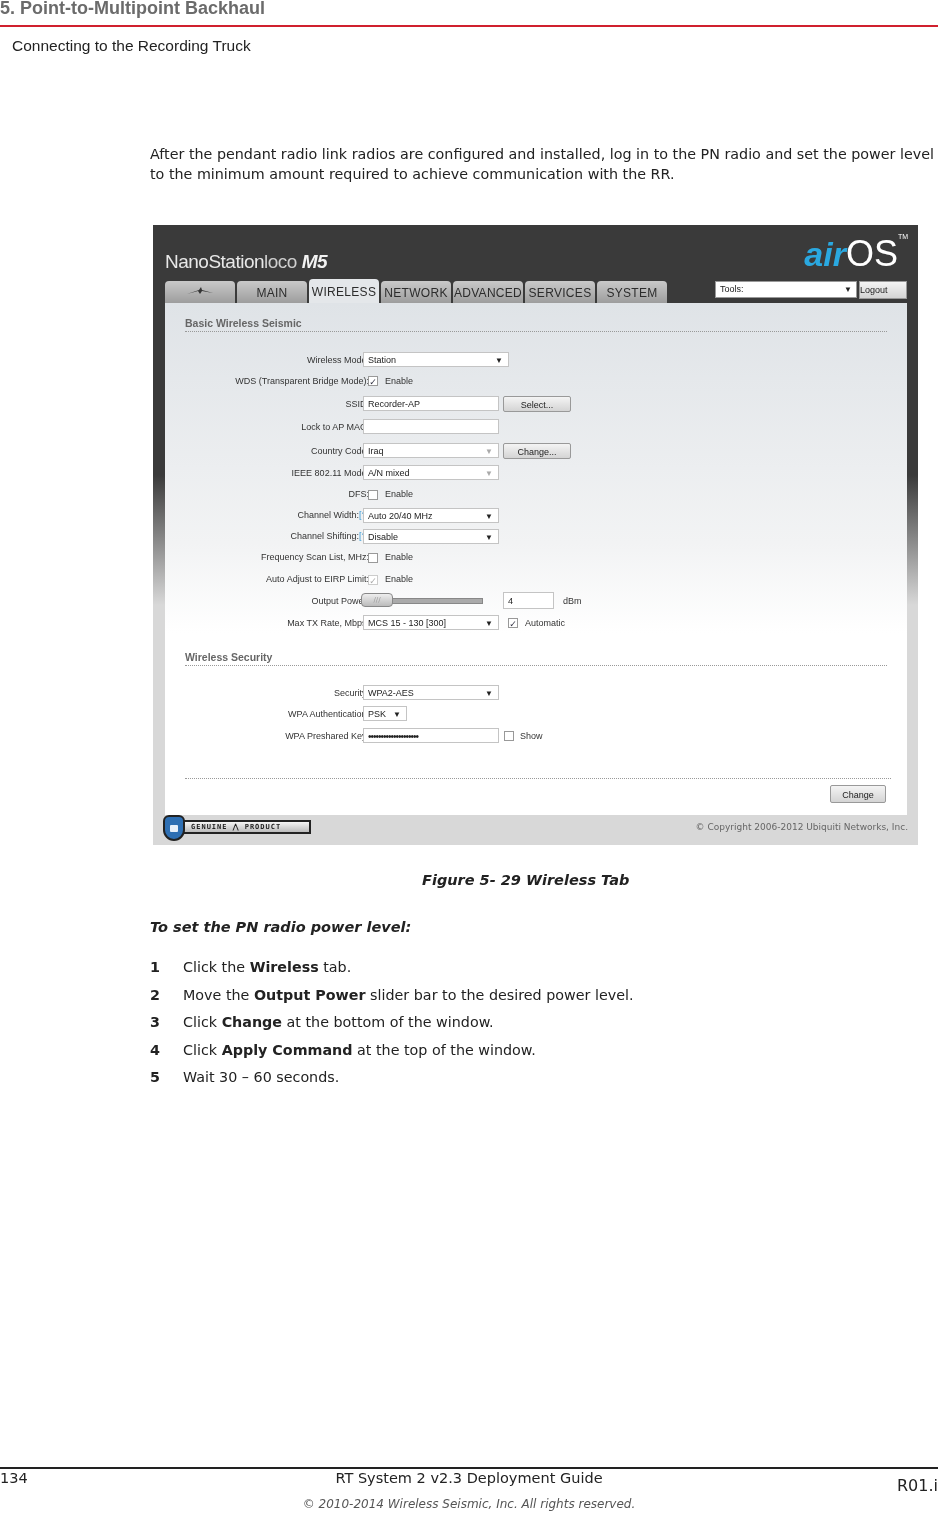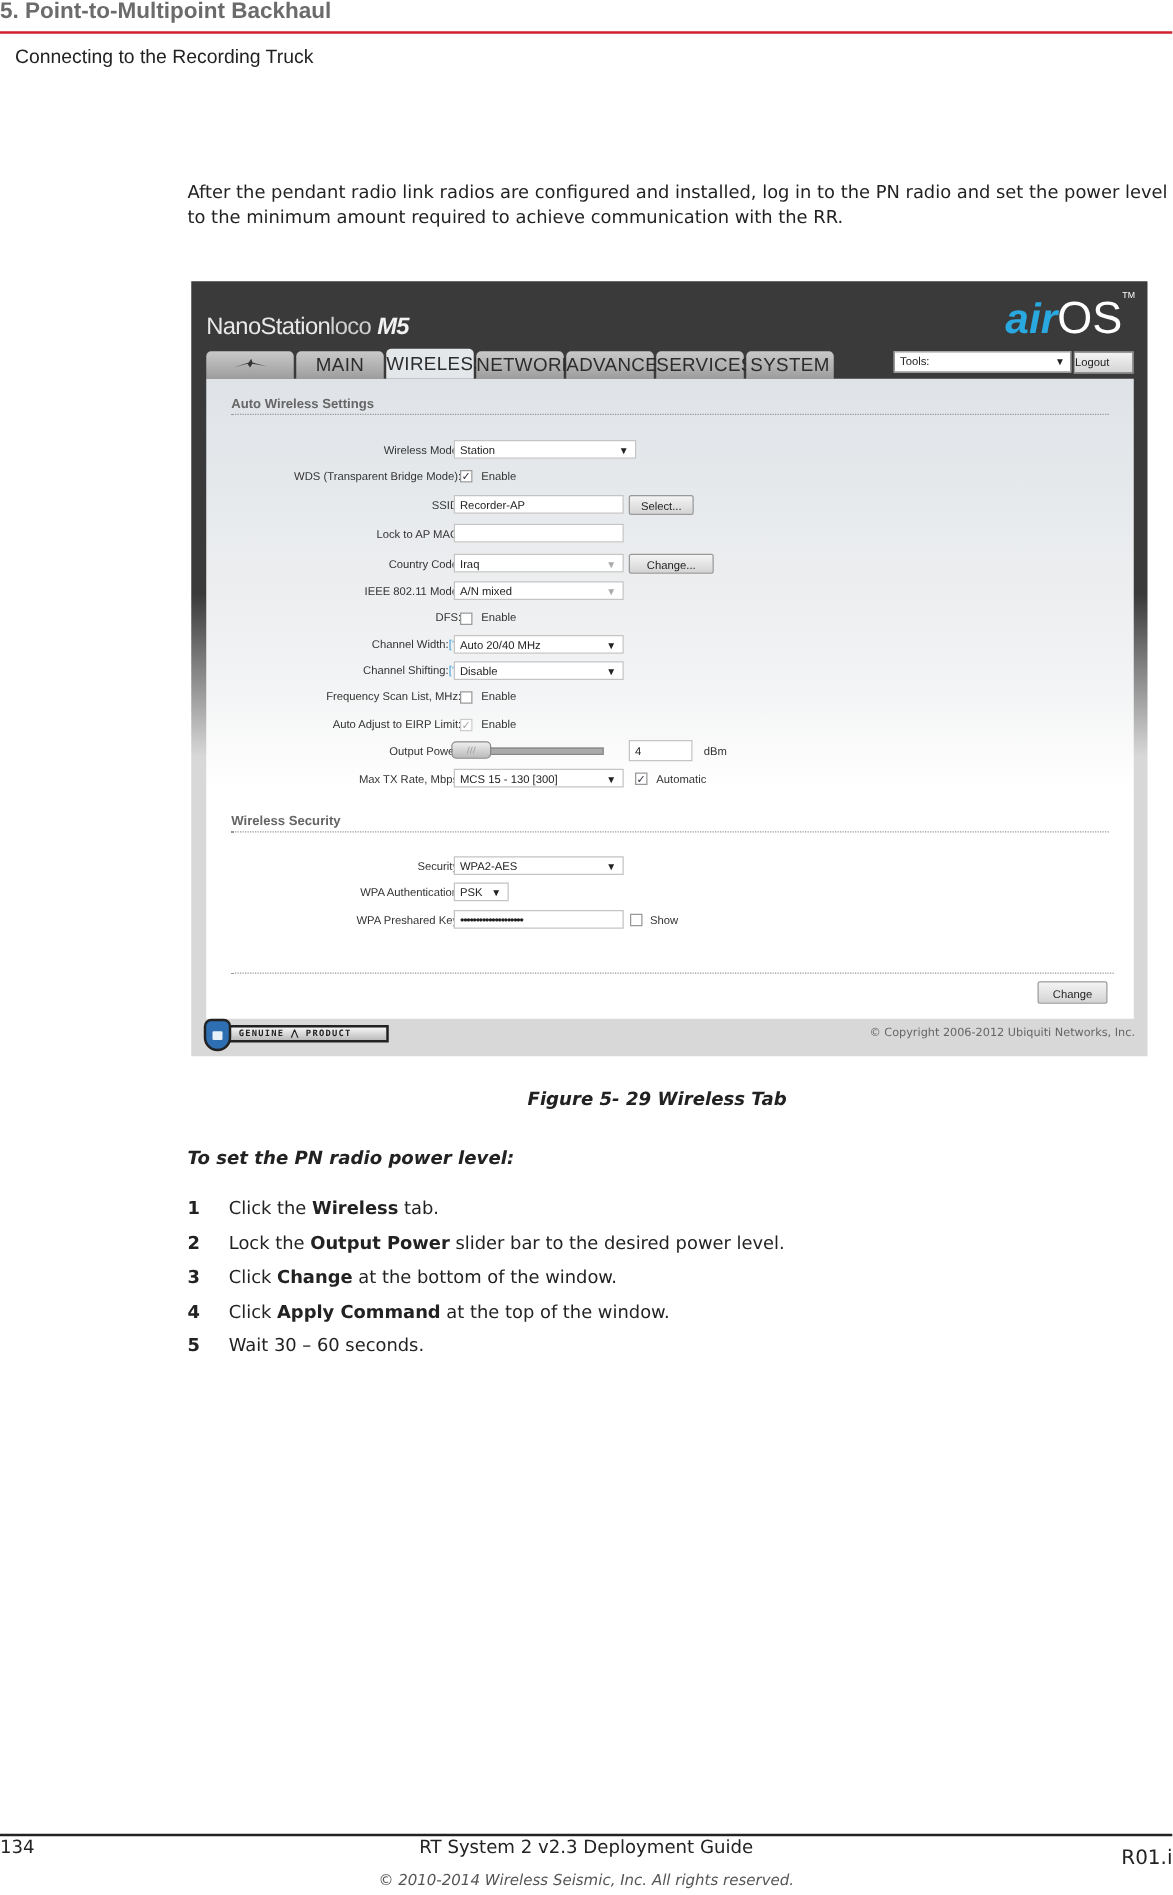--- a/index.html
+++ b/index.html
@@ -18,21 +18,21 @@
   .brand { position:absolute; left:12px; top:26px; font-family:"Liberation Sans", sans-serif; color:#e8e8e8;
            font-size:19px; letter-spacing:-0.5px; }
   .brand .loco { font-weight:300; color:#cfcfcf; }
   .brand .m5 { font-weight:bold; font-style:italic; color:#f2f2f2;margin-top:28px; }
   .airos { position:absolute; right:10px; top:8px; font-family:"Liberation Sans", sans-serif; }
   .airos .air { color:#2aa8e0; font-style:italic; font-weight:bold; font-size:34px; }
   .airos .os { color:#fff; font-size:36px; }
   .airos .tm { color:#fff; font-size:7px; vertical-align:top; }
   .tabs { position:absolute; left:12px; top:54px; height:24px; display:flex; gap:2px; }
   .tab { width:70px; height:22px; background:linear-gradient(#c9c9c9,#9d9d9d); border-radius:4px 4px 0 0;
-         font-family:"Liberation Sans", sans-serif; font-size:15px; color:#2c2c2c; text-align:center;
+         font-family:"Liberation Sans", sans-serif; font-size:12px; color:#2c2c2c; text-align:center;
          line-height:24px; margin-top:2px; letter-spacing:0.3px; }
   .tab.active { background:#e4e7ea; height:24px; margin-top:0; line-height:26px; }
   .tab.logo { width:70px; }
   .tools { position:absolute; left:562px; top:56px; width:136px; height:15px; background:#fff;
            border:1px solid #999; font-family:"Liberation Sans", sans-serif; font-size:9px; line-height:15px;
            padding-left:4px; box-sizing:content-box; }
   .tools .caret { position:absolute; right:4px; top:0; font-size:8px; }
   .logout { position:absolute; left:706px; top:56px; width:46px; height:16px; background:linear-gradient(#f4f4f4,#d4d4d4);
             border:1px solid #999; font-family:"Liberation Sans", sans-serif; font-size:9px; line-height:16px; }
   .panel { position:absolute; left:12px; top:78px; width:742px; height:512px;
@@ -109,33 +109,33 @@
     <div class="tab">SERVICES</div>
     <div class="tab">SYSTEM</div>
   </div>
   <div class="tools">
     <span>Tools:</span>
     <span class="caret">▼</span>
   </div>
   <div class="logout">Logout</div>
 
   <div class="panel">
-    <div class="sect-title" style="top:14px">Auto Wireless Settings</div>
+    <div class="sect-title" style="top:14px">Basic Wireless Seismic</div>
     <div class="dotline" style="top:28px"></div>
 
     <div class="lbl" style="top:52px">Wireless Mode:</div>
     <div class="fld" style="top:49px;width:146px"><span>Station</span><span class="caret">▼</span></div>
 
     <div class="lbl" style="top:73px">WDS (Transparent Bridge Mode):</div>
     <div class="chk" style="left:203px;top:73px">✓</div>
     <div class="chktxt" style="left:220px;top:73px">Enable</div>
 
     <div class="lbl" style="top:96px">SSID:</div>
     <div class="fld" style="top:93px;width:136px"><span>Recorder-AP</span></div>
-    <div class="btn" style="left:338px;top:93px;width:52px">Select...</div>
+    <div class="btn" style="left:338px;top:93px;width:68px">Select...</div>
 
     <div class="lbl" style="top:119px">Lock to AP MAC:</div>
     <div class="fld" style="top:116px;width:136px"><span></span></div>
 
     <div class="lbl" style="top:143px">Country Code:</div>
     <div class="fld" style="top:140px;width:136px"><span>Iraq</span><span class="caret dim">▼</span></div>
     <div class="btn" style="left:338px;top:140px;width:68px">Change...</div>
 
     <div class="lbl" style="top:165px">IEEE 802.11 Mode:</div>
     <div class="fld" style="top:162px;width:136px"><span>A/N mixed</span><span class="caret dim">▼</span></div>
@@ -199,21 +199,21 @@
 <div class="caption">Figure 5- 29  Wireless Tab</div>
 <div class="proc-title">To set the PN radio power level:</div>
 
 <ul class="steps">
   <li>
       <span class="num">1</span>
       <span class="txt"><span>Click the </span><b>Wireless</b><span> tab.</span></span>
     </li>
   <li>
       <span class="num">2</span>
-      <span class="txt"><span>Lock the </span><b>Output Power</b><span> slider bar to the desired power level.</span></span>
+      <span class="txt"><span>Move the </span><b>Output Power</b><span> slider bar to the desired power level.</span></span>
     </li>
   <li>
       <span class="num">3</span>
       <span class="txt"><span>Click </span><b>Change</b><span> at the bottom of the window.</span></span>
     </li>
   <li>
       <span class="num">4</span>
       <span class="txt"><span>Click </span><b>Apply Command</b><span> at the top of the window.</span></span>
     </li>
   <li>

